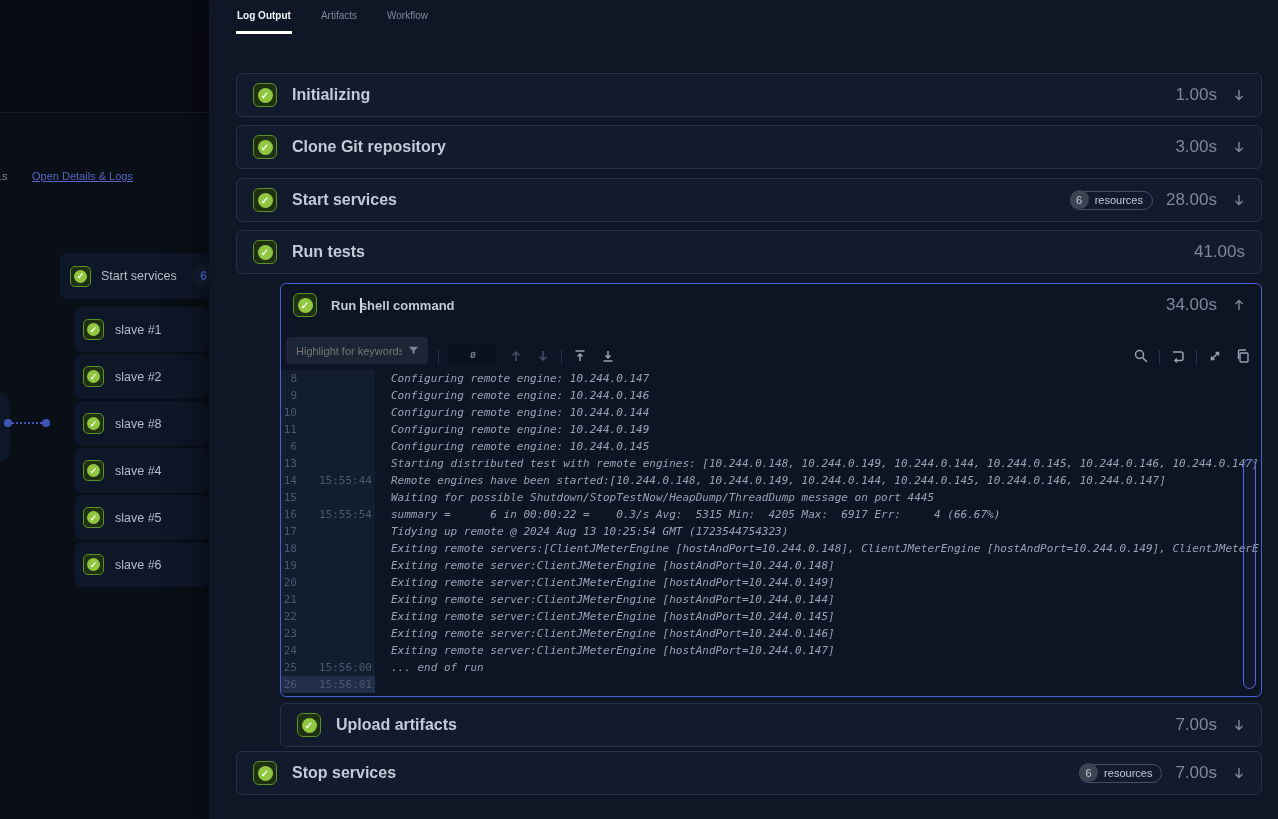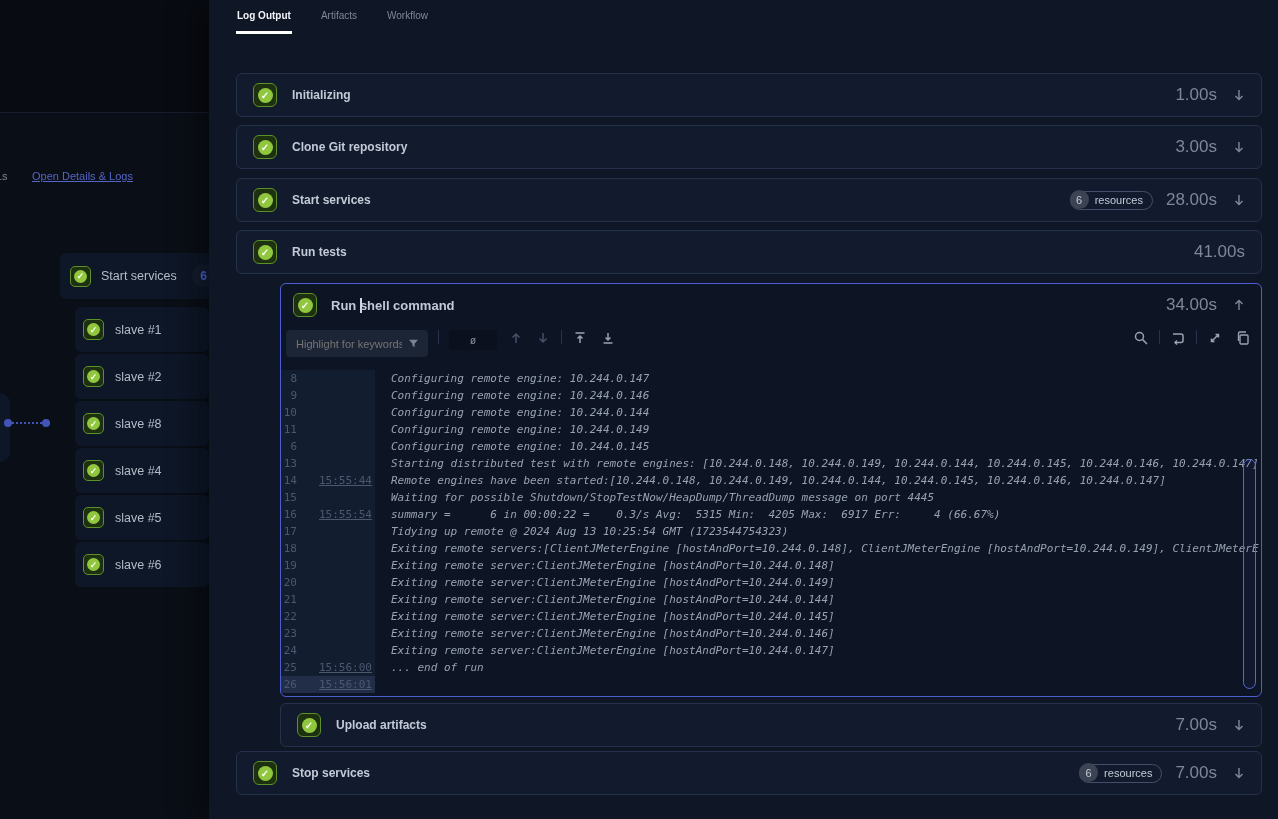--- a/index.html
+++ b/index.html
@@ -42,21 +42,21 @@
     background:#0f1626; box-shadow:-10px 0 30px rgba(0,0,0,.45); }
 
   
   #tabbar { position:absolute; left:27px; top:8px; display:flex; gap:28px; }
   .tab { font-size:10px; color:#7e8899; padding:2px 1px 10px 1px; cursor:pointer; }
   .tab.active { color:#f2f4f7; font-weight:bold; border-bottom:3px solid #ffffff; }
 
   
   .step { position:absolute; height:44px; background:#121b2d; border:1px solid #25314b;
     border-radius:6px; display:flex; align-items:center; padding:0 14px 0 16px; }
-  .step-label { font-size:12px; font-weight:600; color:#c3cad7; margin-left:15px; }
+  .step-label { font-size:16px; font-weight:600; color:#c3cad7; margin-left:15px; }
   .spacer { flex:1; }
   .dur { font-size:17px; color:#7d8798; margin-right:14px; }
   .dur.no-arrow { margin-right:2px; }
   .arrow-ic { width:16px; height:16px; color:#7e8899; cursor:pointer; }
   .badge { display:flex; align-items:center; border:1px solid #434f69; border-radius:10px;
     height:19px; padding-right:9px; margin-right:13px; }
   .badge-num { width:19px; height:19px; margin:-1px 0 0 -1px; border-radius:50%;
     background:#3c4454; color:#c3cad6; font-size:11px; display:flex;
     align-items:center; justify-content:center; }
   .badge-label { font-size:11px; color:#c3cad6; margin-left:6px; }
@@ -66,21 +66,21 @@
     background:#0d1423; border:1px solid #4d5ed2; border-radius:6px; overflow:hidden; }
   #shell-header { position:absolute; left:0; top:0; width:100%; height:42px;
     display:flex; align-items:center; padding:0 14px 0 12px; }
   #shell-title { font-size:13px; font-weight:600; color:#c3cad7; margin-left:14px;
     position:relative; }
   #title-cursor { position:absolute; left:29px; top:0px; width:1.5px; height:15px;
     background:#cfd6e4; }
 
   
   #log-toolbar { position:absolute; left:0; top:46px; width:100%; height:34px;
-    display:flex; align-items:flex-start; padding:0 10px 0 5px; }
+    display:flex; align-items:flex-end; padding:0 10px 0 5px; }
   #kw-input { width:142px; height:27px; background:#1c2535; border:none; border-radius:4px;
     color:#96a0b0; font-size:11px; padding:0 26px 0 10px; outline:none;
     font-family:"Liberation Sans", sans-serif; }
   #kw-wrap { position:relative; }
   #kw-funnel { position:absolute; right:8px; top:7px; color:#7a8496; }
   .tsep { width:1px; height:14px; background:#27334d; margin:0 10px; }
   #match-count { width:48px; height:20px; background:#0a101d; border-radius:3px;
     color:#8a93a6; font-size:10px; font-family:"DejaVu Sans Mono", monospace;
     display:flex; align-items:center; justify-content:center; }
   .nav-ic { width:16px; height:16px; margin-left:11px; cursor:pointer; }
@@ -89,21 +89,21 @@
 
   
   #log-gutter { position:absolute; left:0; top:86px; width:94px; height:323px;
     background:#131d30; }
   #log-lines { position:absolute; left:0; top:86px; width:100%; }
   .log-line { position:relative; height:17px; display:flex; align-items:center;
     font-family:"DejaVu Sans Mono", monospace; font-size:11px; white-space:pre; }
   .log-line.hl::before { content:''; position:absolute; left:0; top:0; bottom:0;
     width:94px; background:#222e48; }
   .ln-num { position:relative; width:16px; text-align:right; color:#4b5870; flex:none; }
-  .ln-time { position:relative; width:68px; margin-left:22px; color:#4b5870; flex:none;text-decoration:underline; }
+  .ln-time { position:relative; width:68px; margin-left:22px; color:#4b5870; flex:none; }
   .ln-text { position:relative; margin-left:4px; color:#97a2b3; overflow:hidden;font-style:italic; }
 
   #log-scrollbar { position:absolute; right:5px; top:175px; width:13px; height:230px;
     border:1.5px solid #5767d6; border-radius:7px; background:rgba(87,103,214,.07);
     cursor:pointer; }
   svg { display:block; }
 </style>
 </head>
 <body>
 

